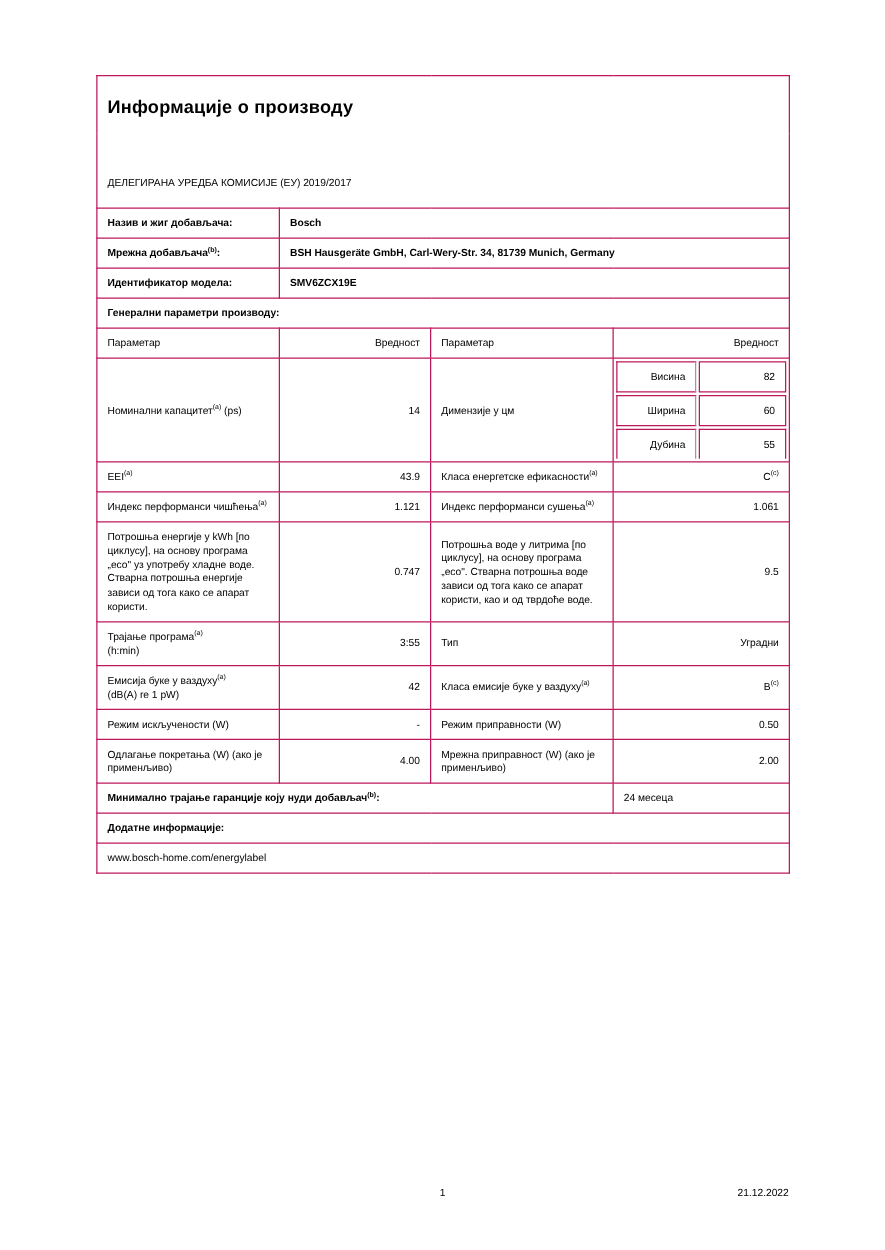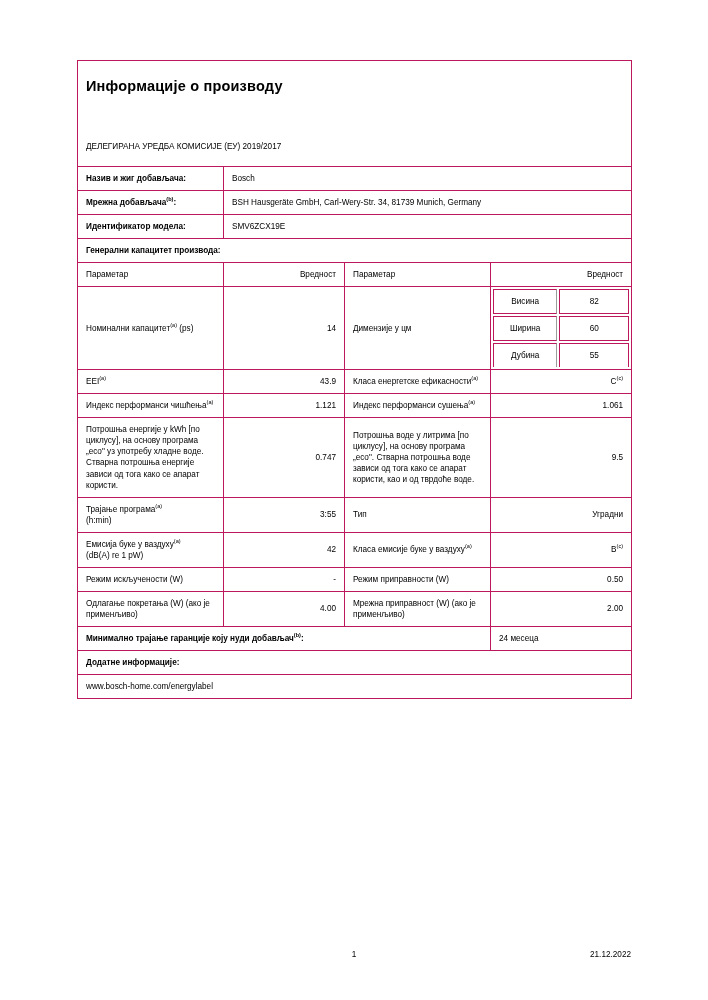--- a/index.html
+++ b/index.html
@@ -49,21 +49,21 @@
   }
   .subtitle {
     font-size: 8.2px;
     margin-top: 32px;
   }
   .lbl {
     font-weight: bold;
     margin-top: 32px;
   }
   .val {
-    font-weight: normal;
+    font-weight: bold;
     margin-top: 45px;
   }
   .ctr {
     text-align: right;
   }
   .sup {
     font-size: 5.6px;
     vertical-align: super;
     line-height: 0;
   }
@@ -85,21 +85,21 @@
     vertical-align: top;
   }
   .dims-wrap {
     width: 100%;
   }
   .dims-wrap td {
     border: none;
     border-bottom: 1px solid #9a9a9a;
     padding: 7.5px 8px;
     font-size: 8.2px;
-    text-align: center;
+    text-align: right;
   }
   .dims-wrap tr:last-child td {
     border-bottom: none;
   }
   .dims-wrap td.dimlbl {
     border-right: 1px solid #9a9a9a;
     width: 48%;
   }
   .link-row td {
     padding-top: 9px;
@@ -161,21 +161,21 @@
         <td class="lbl"><span>Мрежна добављача</span><span class="sup">(b)</span><span>:</span></td>
         <td class="val" colspan="3">BSH Hausgeräte GmbH, Carl-Wery-Str. 34, 81739 Munich, Germany</td>
       </tr>
 
       <tr>
         <td class="lbl">Идентификатор модела:</td>
         <td class="val" colspan="3">SMV6ZCX19E</td>
       </tr>
 
       <tr class="section-head">
-        <td colspan="4">Генерални капацитет производа:</td>
+        <td colspan="4">Генерални параметри производу:</td>
       </tr>
 
       <tr class="colhead">
         <td>Параметар</td>
         <td class="ctr">Вредност</td>
         <td>Параметар</td>
         <td class="ctr">Вредност</td>
       </tr>
 
       <tr>

